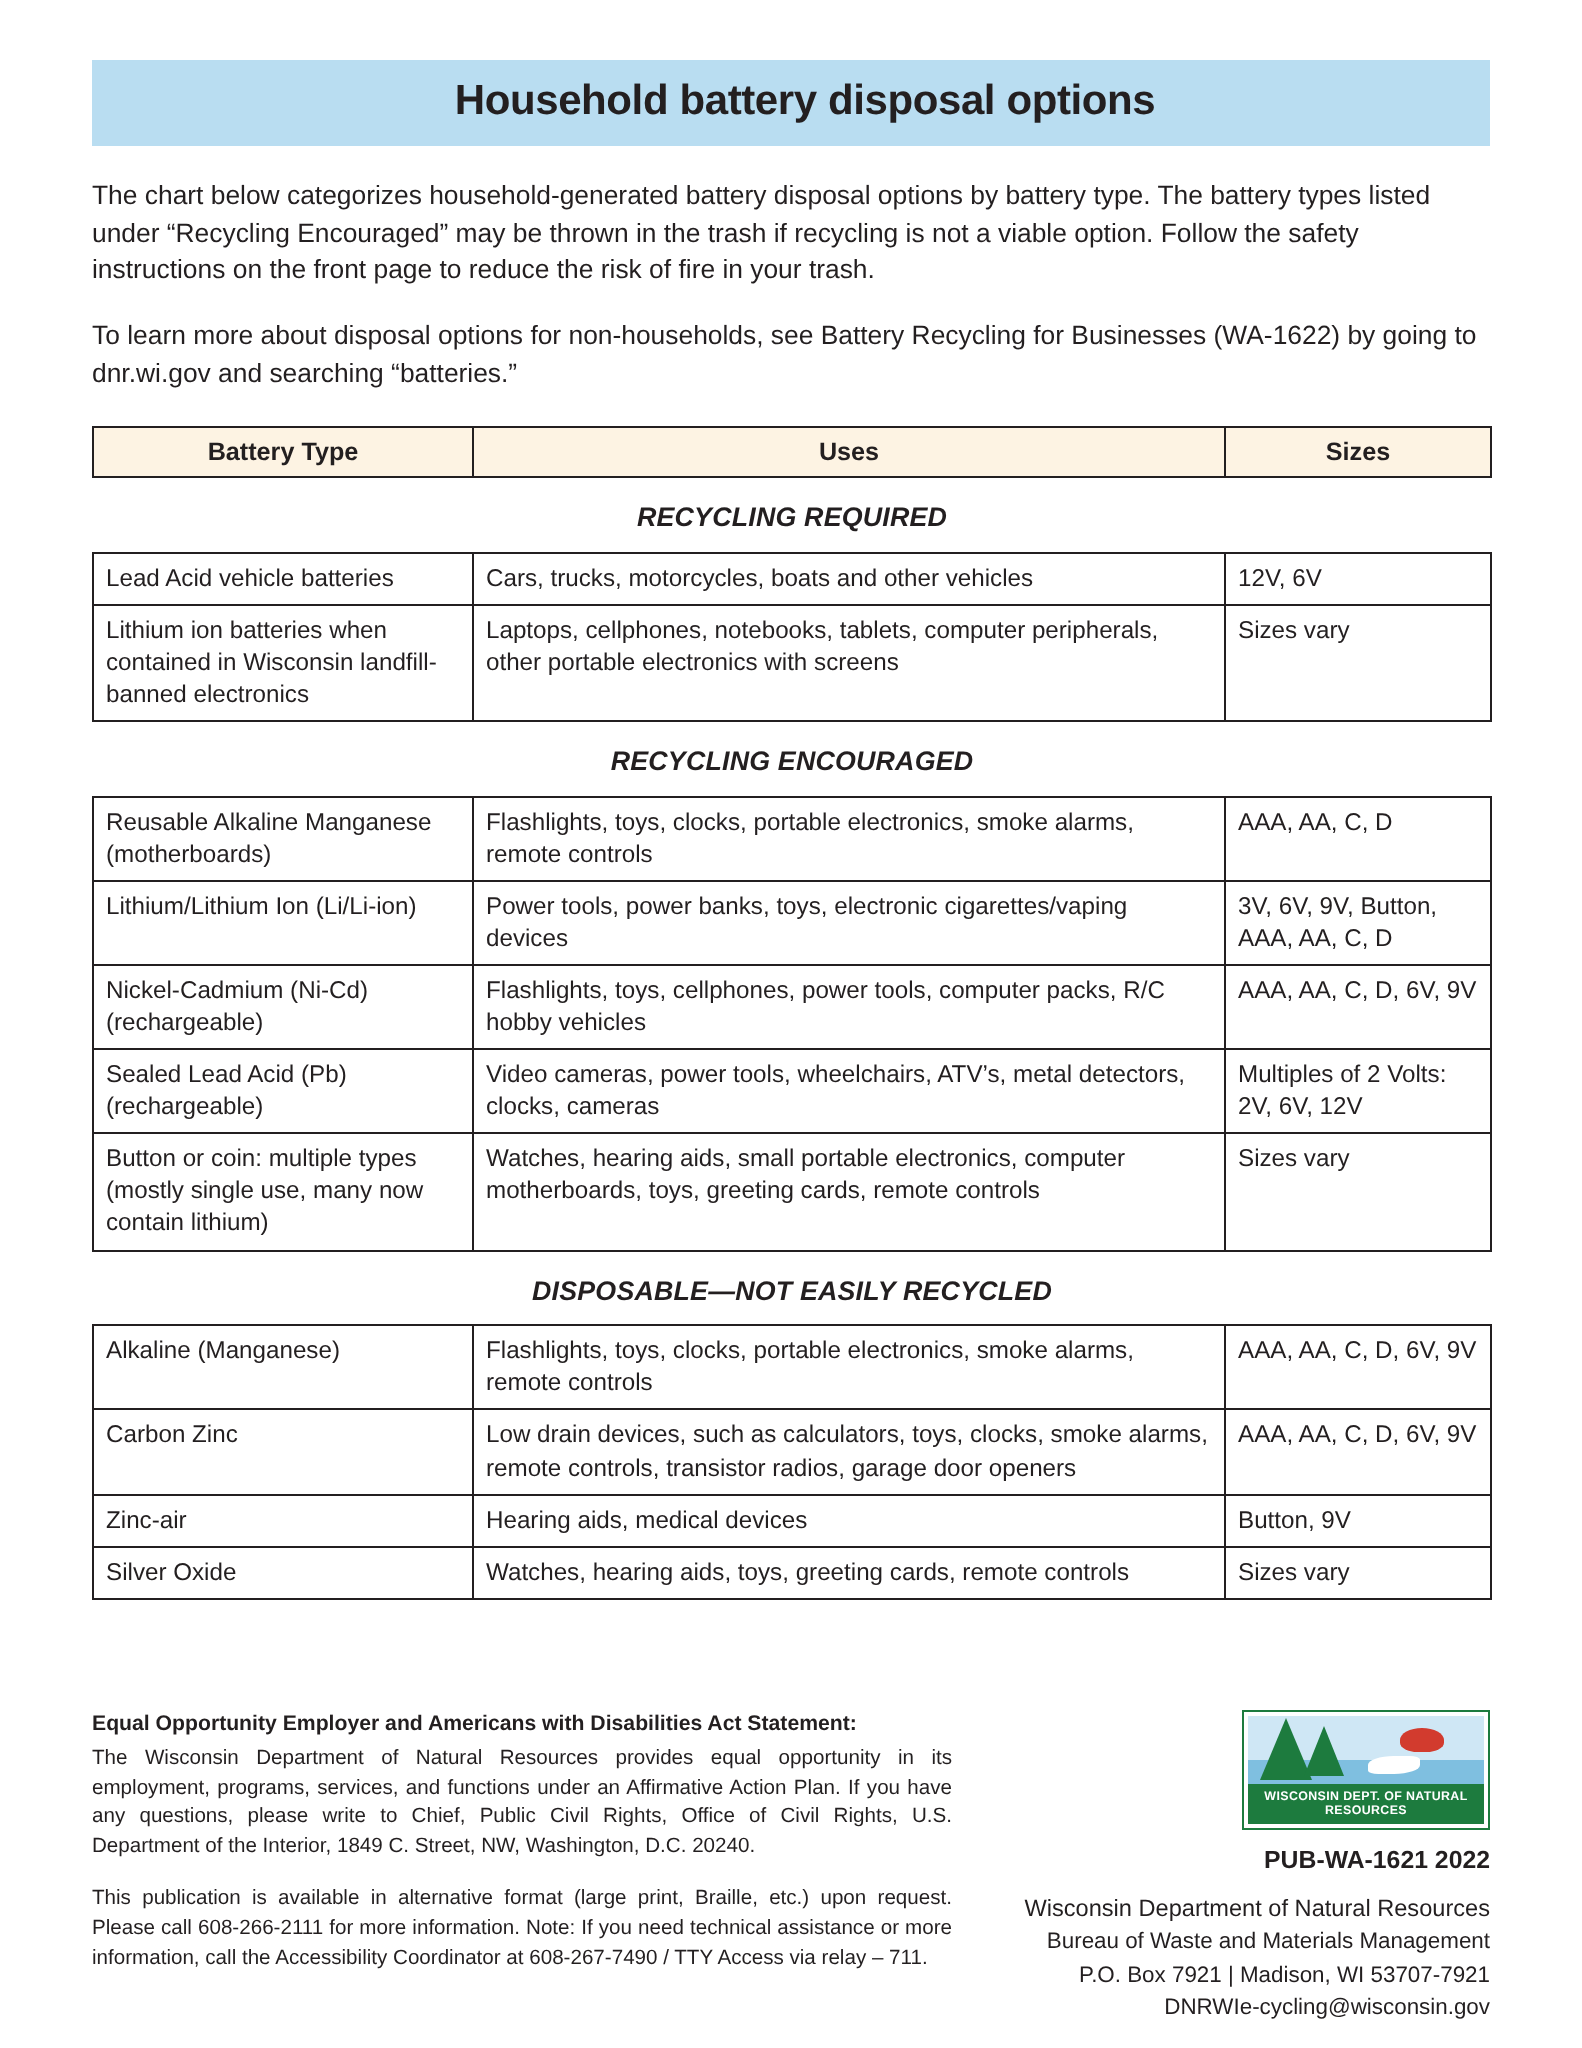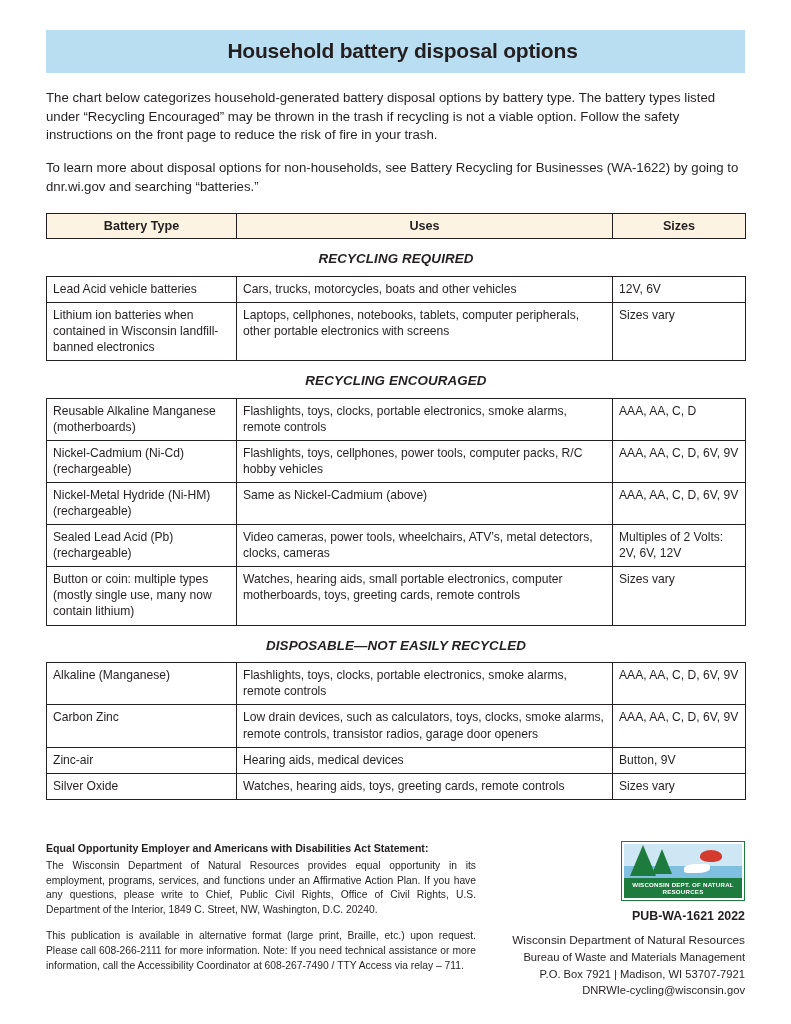--- a/index.html
+++ b/index.html
@@ -76,21 +76,21 @@
     font-weight: bold;
     font-size: 13.4px;
     padding: 11px 0 8px 0;
     letter-spacing: 0.1px;
     font-style: italic;
   }
   .footer {
     position: absolute;
     left: 46px;
     right: 46px;
-    bottom: 26px;
+    bottom: 12px;
     display: flex;
     justify-content: space-between;
     align-items: flex-start;
   }
   .footer-left {
     width: 430px;
     font-size: 10.3px;
     line-height: 1.45;
     text-align: justify;
   }
@@ -230,27 +230,27 @@
 
       <tr class="section-row">
         <td colspan="3">RECYCLING ENCOURAGED</td>
       </tr>
       <tr>
         <td>Reusable Alkaline Manganese (motherboards)</td>
         <td>Flashlights, toys, clocks, portable electronics, smoke alarms, remote controls</td>
         <td>AAA, AA, C, D</td>
       </tr>
       <tr>
+        <td>Lithium/Lithium Ion (Li/Li-ion)</td>
+        <td>Power tools, power banks, toys, electronic cigarettes/vaping devices</td>
+        <td>3V, 6V, 9V, Button, AAA, AA, C, D</td>
+      </tr>
+      <tr>
         <td>Nickel-Cadmium (Ni-Cd) (rechargeable)</td>
         <td>Flashlights, toys, cellphones, power tools, computer packs, R/C hobby vehicles</td>
-        <td>AAA, AA, C, D, 6V, 9V</td>
-      </tr>
-      <tr>
-        <td>Nickel-Metal Hydride (Ni-HM) (rechargeable)</td>
-        <td>Same as Nickel-Cadmium (above)</td>
         <td>AAA, AA, C, D, 6V, 9V</td>
       </tr>
       <tr>
         <td>Sealed Lead Acid (Pb) (rechargeable)</td>
         <td>Video cameras, power tools, wheelchairs, ATV’s, metal detectors, clocks, cameras</td>
         <td>Multiples of 2 Volts: 2V, 6V, 12V</td>
       </tr>
       <tr>
         <td>Button or coin: multiple types (mostly single use, many now contain lithium)</td>
         <td>Watches, hearing aids, small portable electronics, computer motherboards, toys, greeting cards, remote controls</td>

